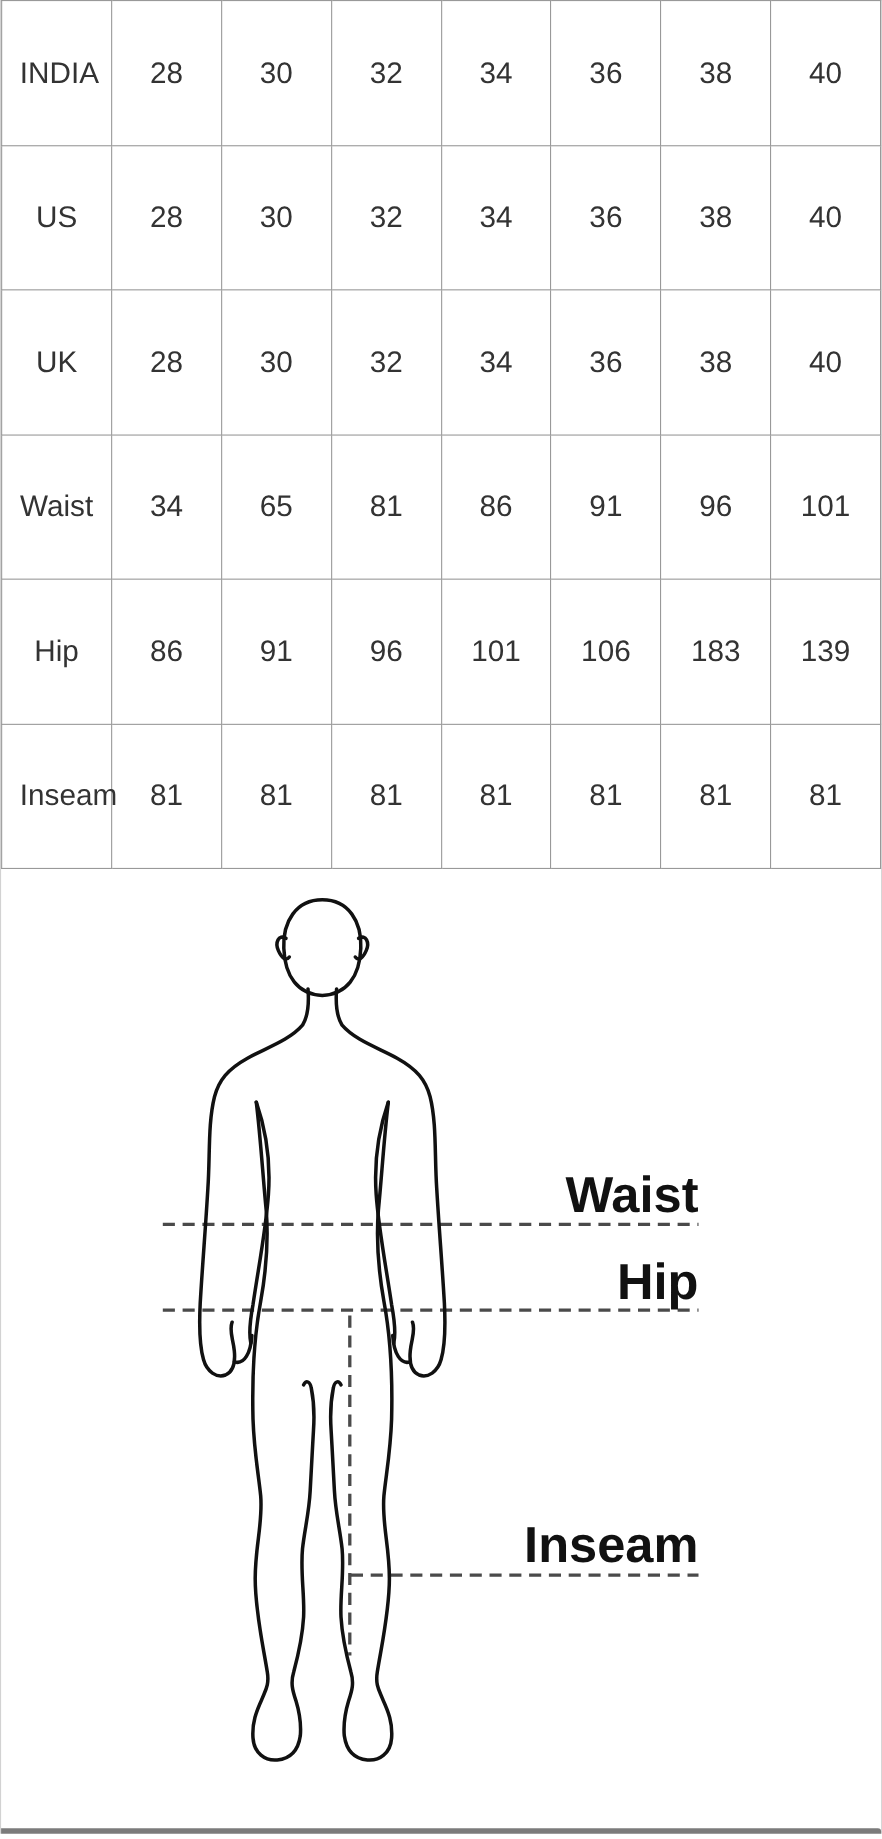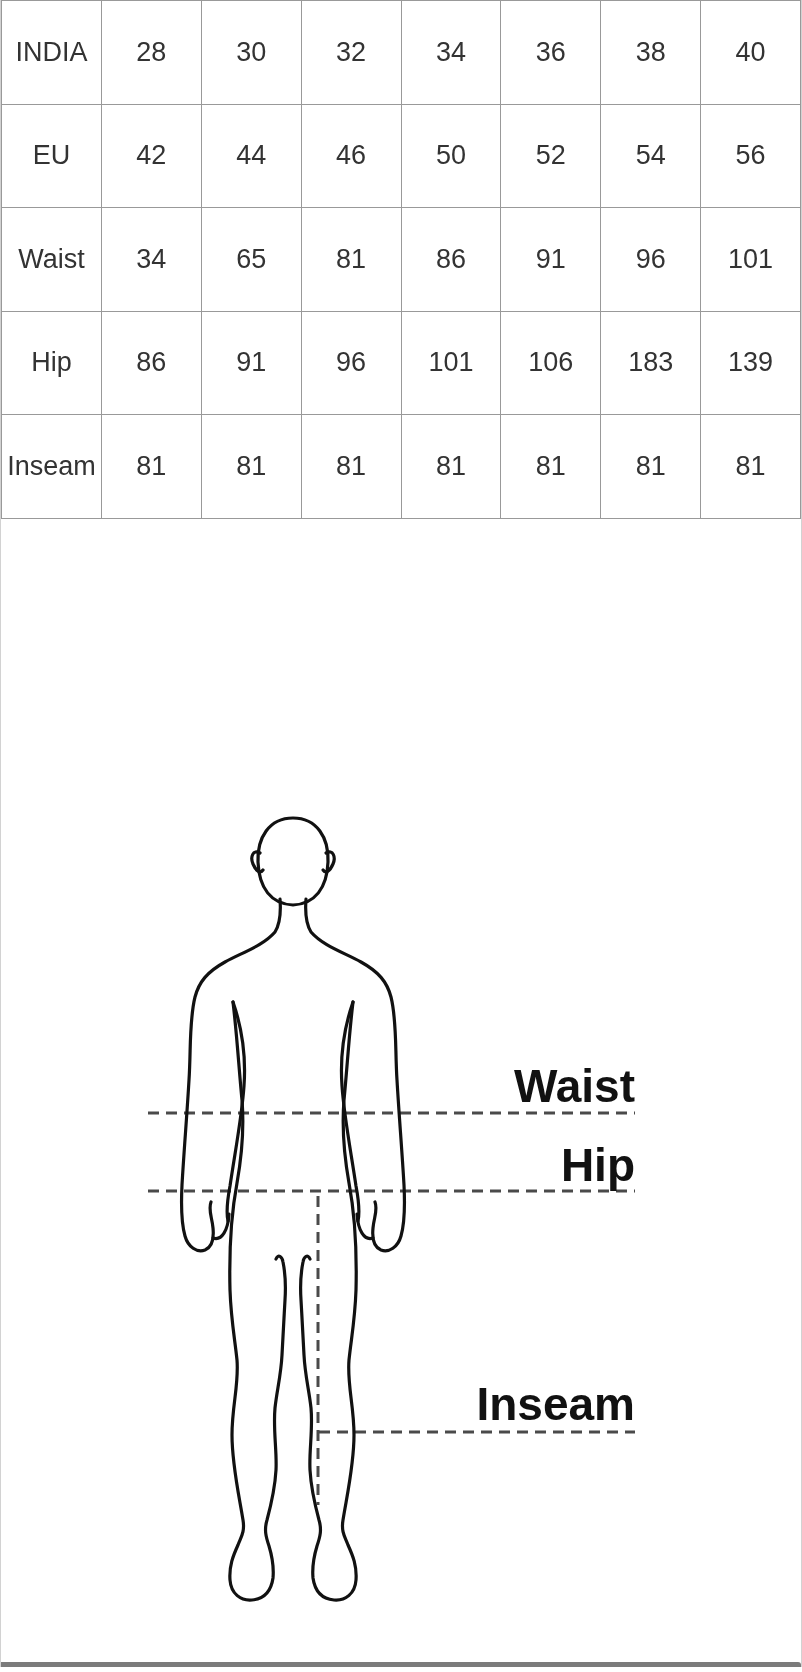--- a/index.html
+++ b/index.html
@@ -11,21 +11,21 @@
   }
   table.size-chart{
     width:100%;border-collapse:collapse;table-layout:fixed;
   }
   table.size-chart td{
     border:1px solid #999999;
     height:98.5px;
     text-align:center;vertical-align:middle;
     font-size:27px;color:#333333;
     background:#ffffff;
-    padding:2px;
+    padding:16px;
   }
   .figure-wrap{position:absolute;left:0;top:699px;width:800px;height:963px;}
   .figure-wrap svg{display:block;}
   .bottom-bar{
     position:absolute;left:0;bottom:0;width:800px;height:5px;
     background:#7b7b7b;border-radius:0 3px 0 0;
   }
 </style>
 </head>
 <body>
@@ -38,28 +38,38 @@
         <td>INDIA</td>
         <td>28</td>
         <td>30</td>
         <td>32</td>
         <td>34</td>
         <td>36</td>
         <td>38</td>
         <td>40</td>
       </tr>
       <tr>
-        <td>EU</td>
-        <td>42</td>
-        <td>44</td>
-        <td>46</td>
-        <td>50</td>
-        <td>52</td>
-        <td>54</td>
-        <td>56</td>
+        <td>US</td>
+        <td>28</td>
+        <td>30</td>
+        <td>32</td>
+        <td>34</td>
+        <td>36</td>
+        <td>38</td>
+        <td>40</td>
+      </tr>
+      <tr>
+        <td>UK</td>
+        <td>28</td>
+        <td>30</td>
+        <td>32</td>
+        <td>34</td>
+        <td>36</td>
+        <td>38</td>
+        <td>40</td>
       </tr>
       <tr>
         <td>Waist</td>
         <td>34</td>
         <td>65</td>
         <td>81</td>
         <td>86</td>
         <td>91</td>
         <td>96</td>
         <td>101</td>

